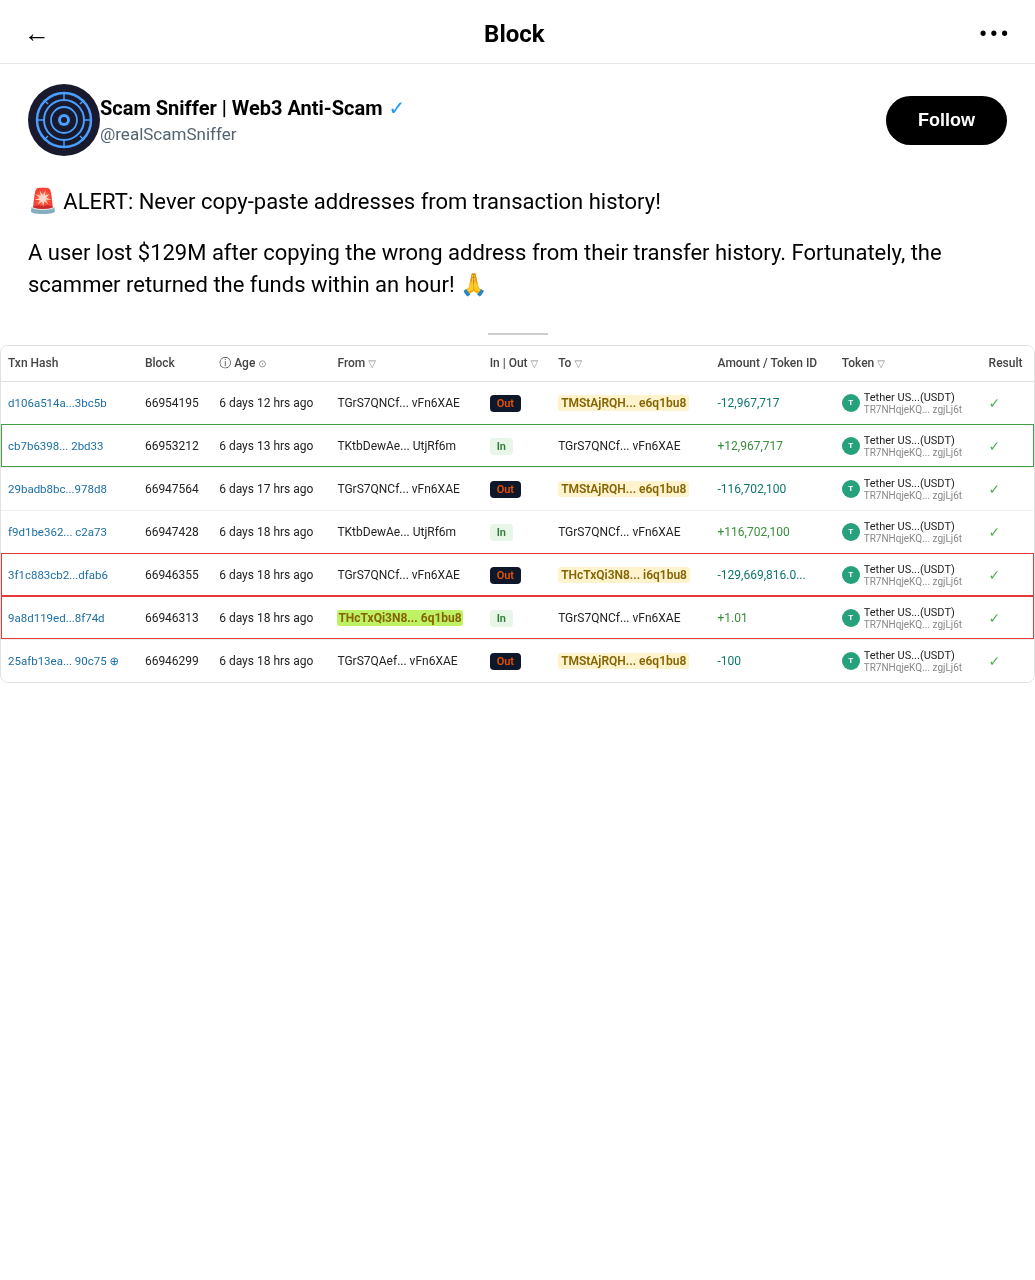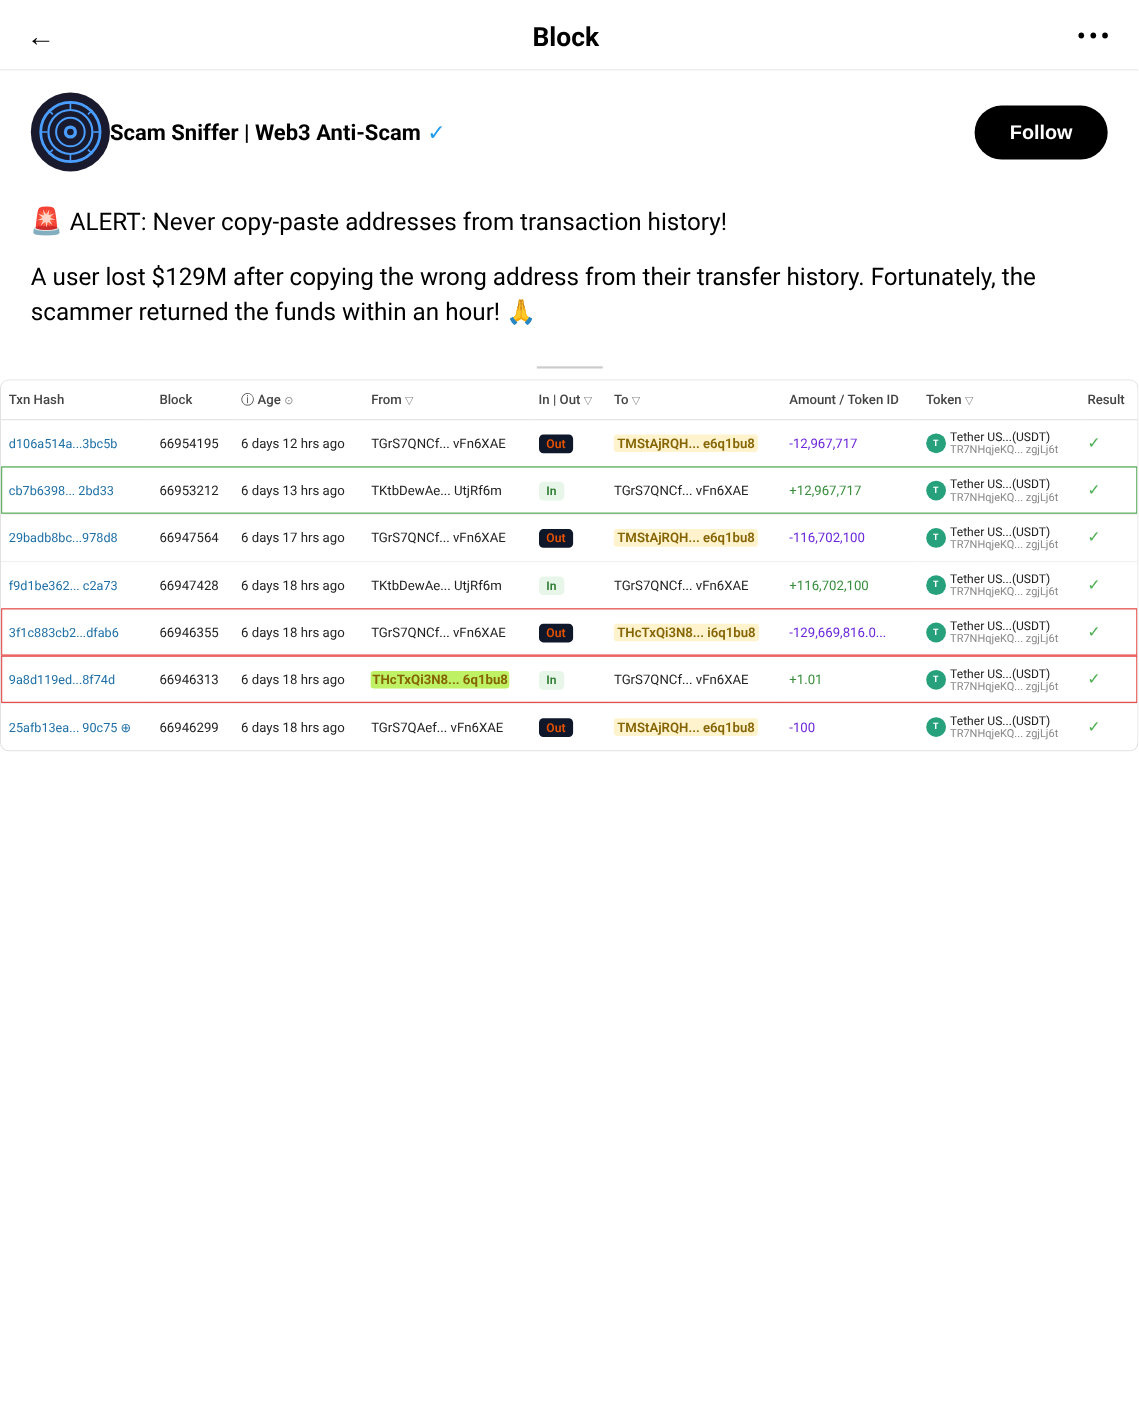--- a/index.html
+++ b/index.html
@@ -201,21 +201,21 @@
       justify-content: center;
       color: #fff;
       font-size: 8px;
       font-weight: 700;
       flex-shrink: 0;
     }
     .checkmark {
       color: #4caf50;
       font-size: 14px;
     }
-    .amount-neg { color: #6d28d9; }
+    .amount-neg { color: #0f766e; }
     .amount-pos { color: #388e3c; }
     .sort-icon { font-size: 10px; color: #888; }
     .filter-icon { font-size: 10px; color: #888; }
   </style>
 </head>
 <body>
 
 <div class="header">
   <span class="header-back">←</span>
   <span class="header-title">Block</span>
@@ -241,20 +241,21 @@
         <line x1="45" y1="45" x2="49" y2="49" stroke="#4a9eff" stroke-width="1.5"></line>
         <line x1="49" y1="9" x2="45" y2="13" stroke="#4a9eff" stroke-width="1.5"></line>
         <line x1="9" y1="49" x2="13" y2="45" stroke="#4a9eff" stroke-width="1.5"></line>
       </svg>
     </div>
     <div class="profile-info">
       <div class="profile-name-row">
         <span class="profile-name">Scam Sniffer | Web3 Anti-Scam</span>
         <span class="verified-badge">✓</span>
       </div>
+      <span class="profile-handle">@realScamSniffer</span>
     </div>
   </div>
   <button class="follow-btn">Follow</button>
 </div>
 
 <div class="post-content">
   <p>
     <span class="alert-emoji">🚨</span>
     <span>ALERT: Never copy-paste addresses from transaction history!</span>
   </p>

